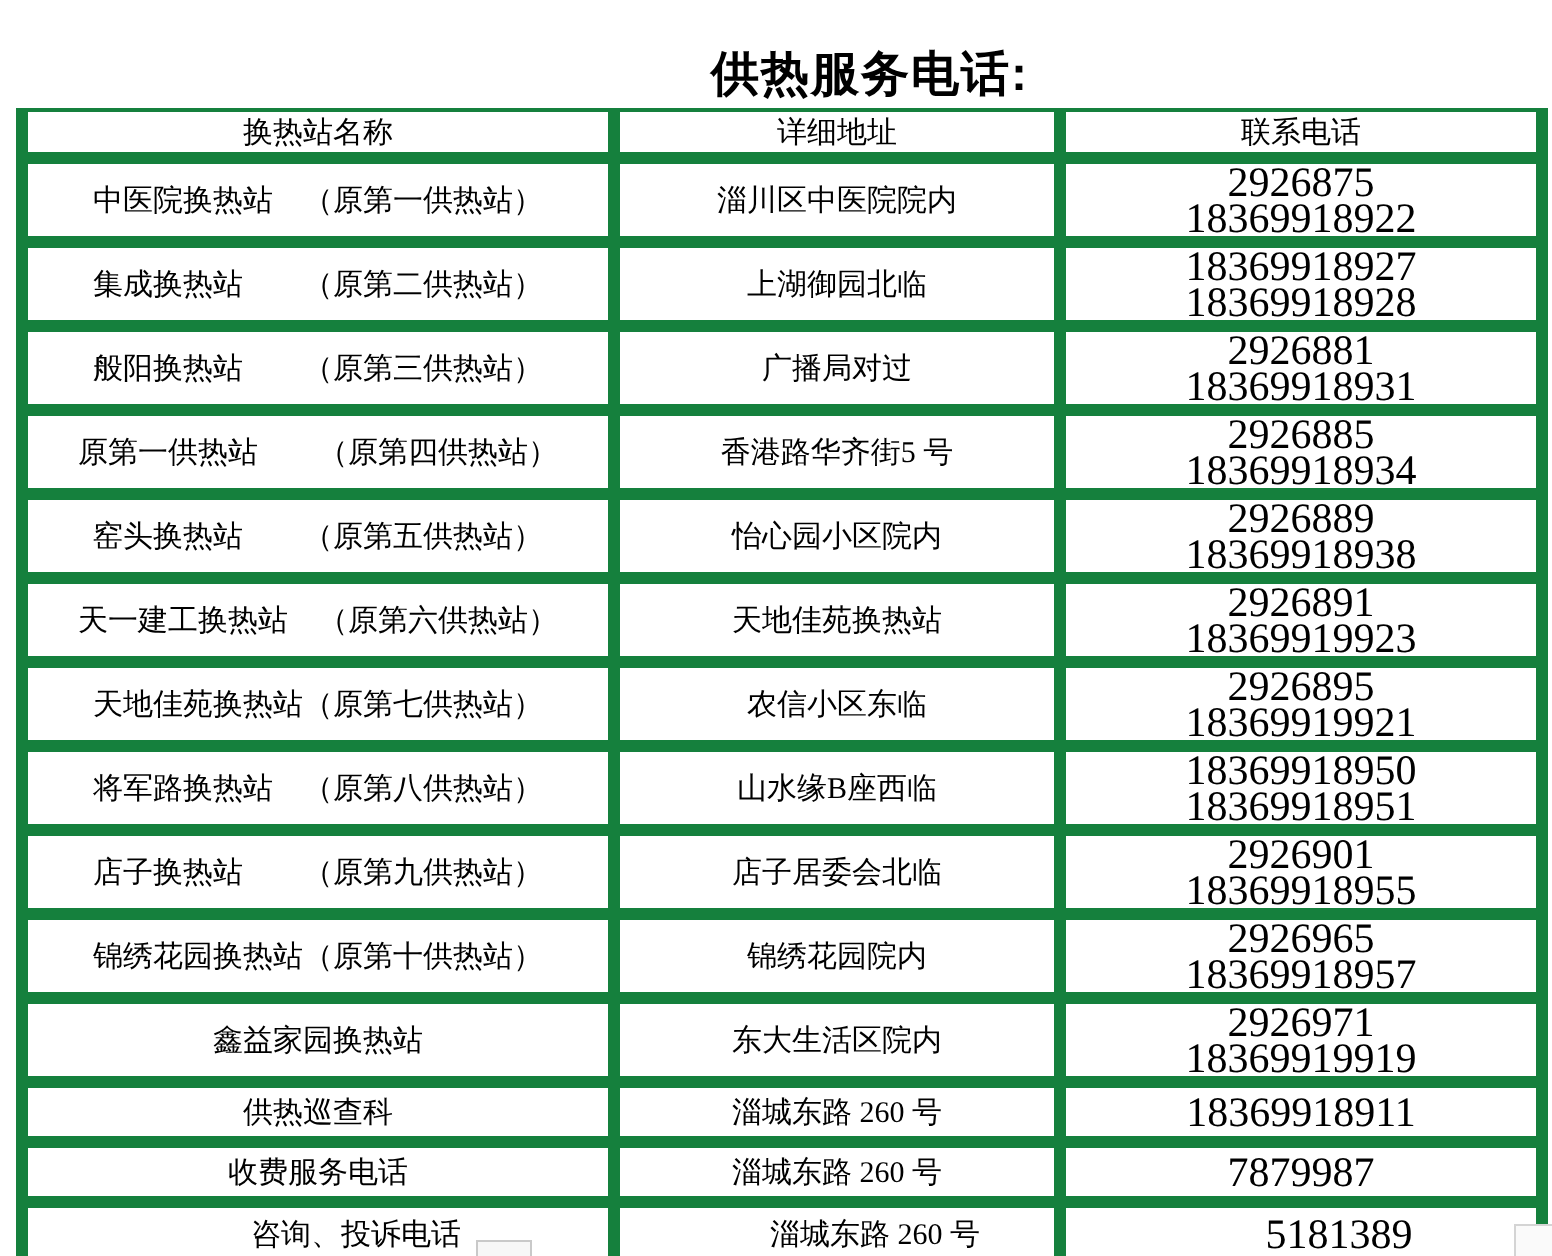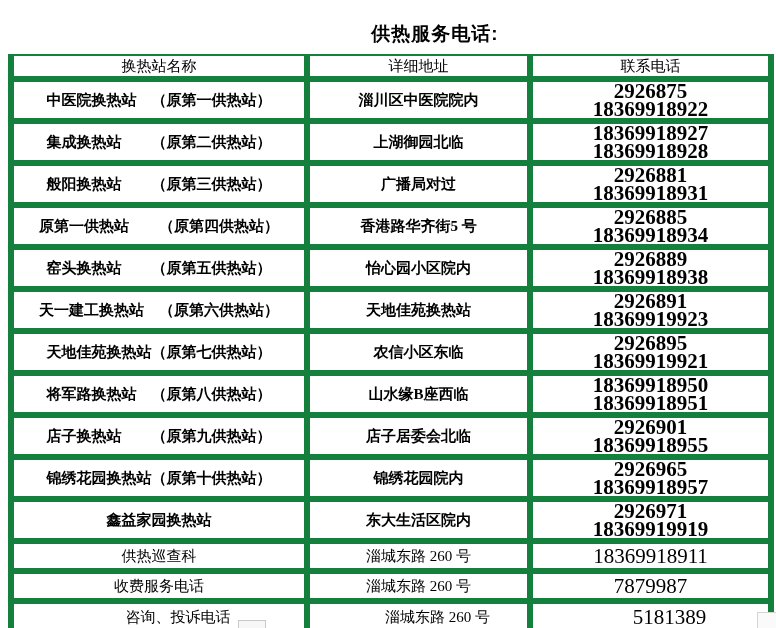--- a/index.html
+++ b/index.html
@@ -21,21 +21,21 @@
   .doc-title {
     position: absolute;
     top: 21px;
     left: 0;
     width: 776px;
     text-align: center;
     padding-left: 94px;
     box-sizing: border-box;
     font-family: "Liberation Sans", sans-serif;
     font-weight: bold;
-    font-size: 19px;
+    font-size: 24px;
     letter-spacing: 1px;
     white-space: nowrap;
   }
   table.phone-table {
     position: absolute;
     left: 8px;
     top: 54px;
     width: 760px;
     border-collapse: collapse;
     table-layout: fixed;
@@ -53,21 +53,21 @@
     overflow: hidden;
     white-space: nowrap;
   }
   table.phone-table thead tr { height: 24px; }
   table.phone-table thead th {
     border-top-width: 2px;
     border-bottom-width: 2px;
     font-weight: normal;
     font-size: 15px;
   }
-  tr.row-tall  { height: 38px; font-weight: bold; }
+  tr.row-tall  { height: 38px; }
   tr.row-short { height: 30px; }
   tr.thick td  { border-bottom-width: 2px; }
   table.phone-table tbody tr:last-child td { border-bottom-width: 2px; padding-left: 40px; }
   .phone-line {
     display: block;
     line-height: 18px;
     font-size: 21px;
   }
   .artifact-a {
     position: absolute;

